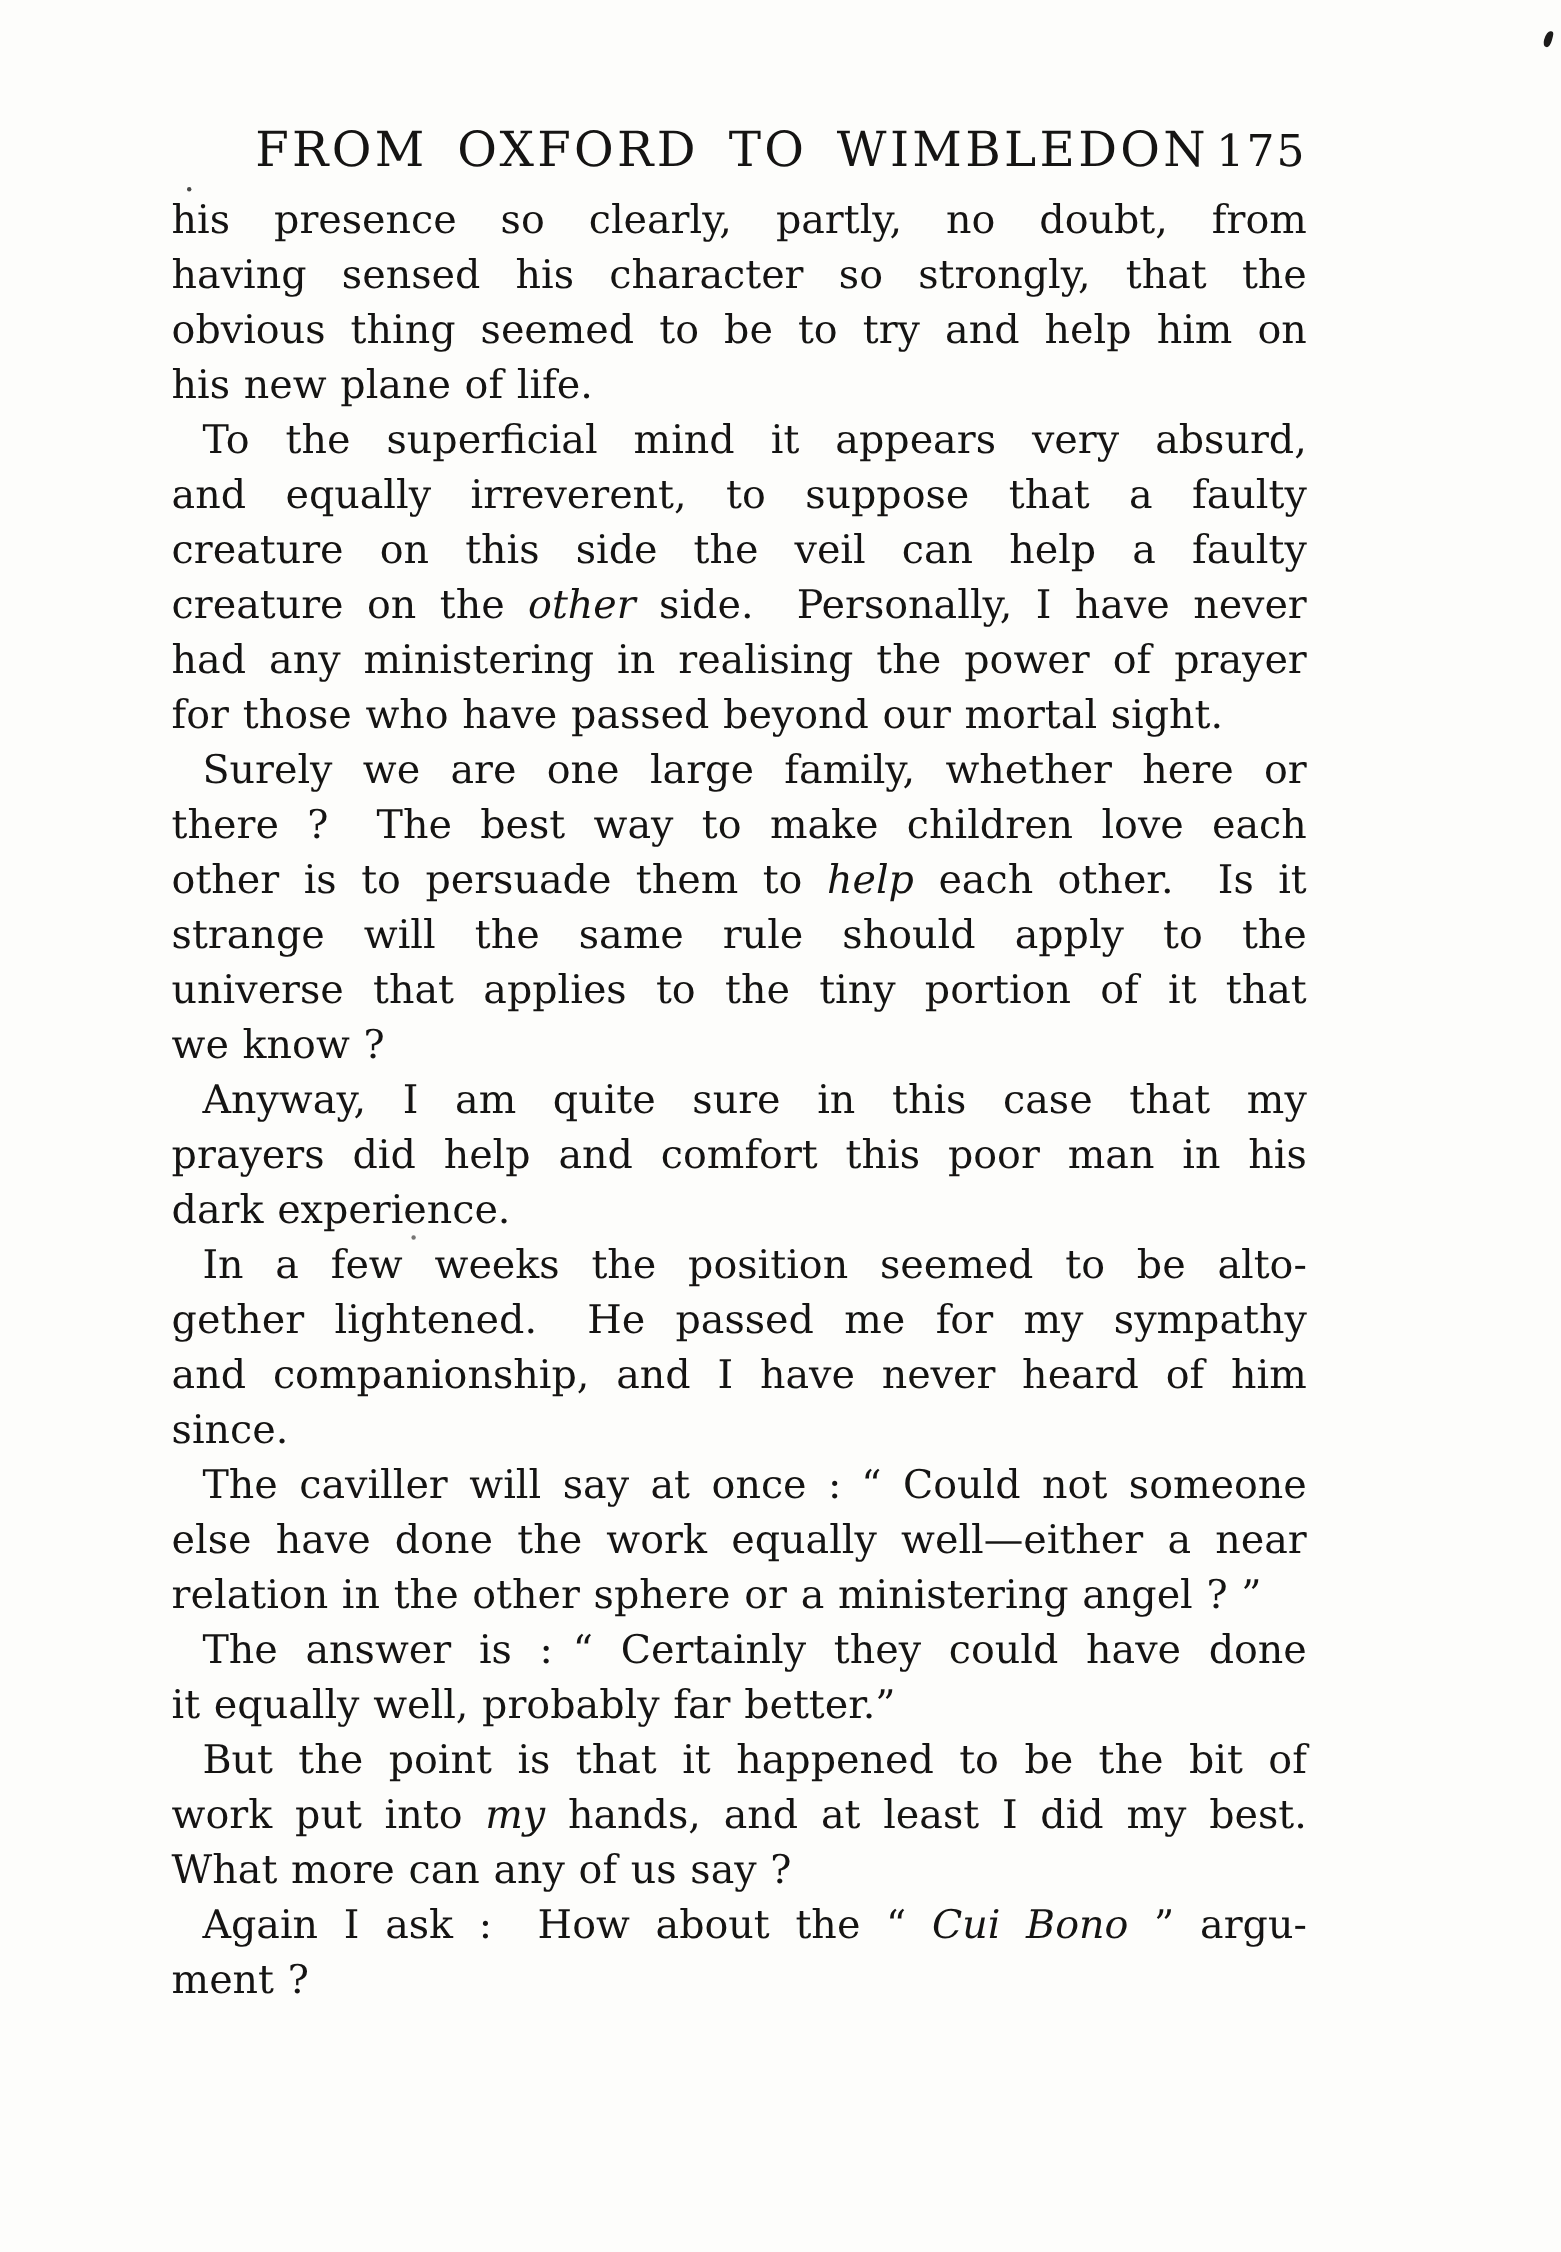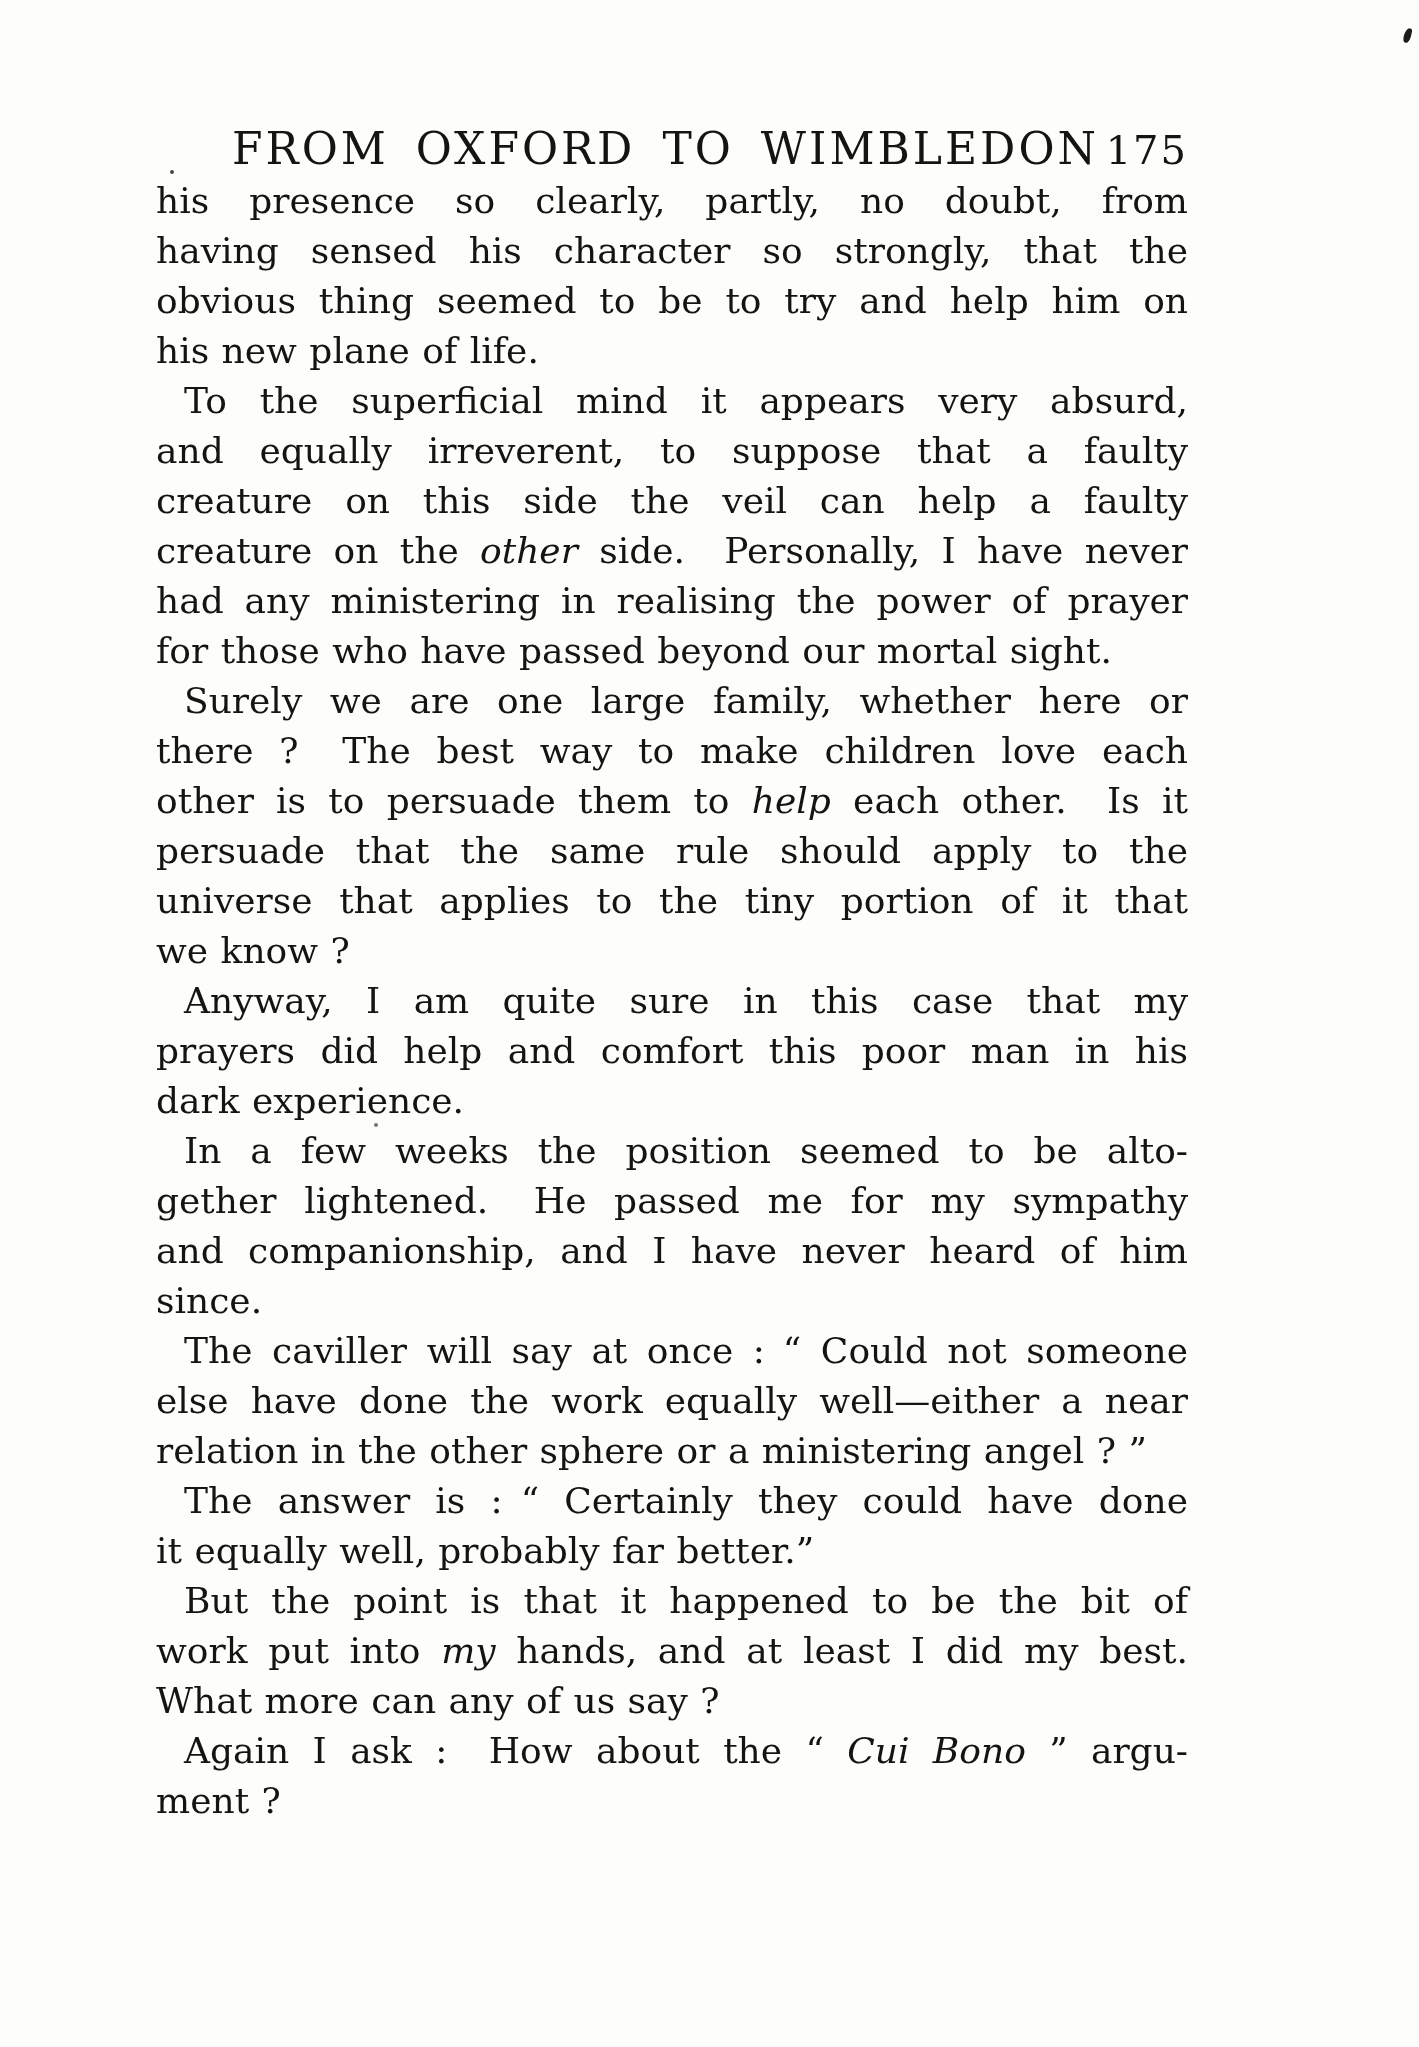--- a/index.html
+++ b/index.html
@@ -11,21 +11,21 @@
     position: relative;
     width: 1419px;
     height: 2047px;
     background: #fdfdfb;
     color: #151413;
     font-family: "DejaVu Serif", serif;
     overflow: hidden;
   }
   .header {
     position: absolute;
-    top: 112px;
+    top: 100px;
     left: 156px;
     width: 1032px;
     height: 62px;
   }
   .running-title {
     position: absolute;
     left: 76px;
     bottom: 0;
     font-size: 44px;
     letter-spacing: 3px;
@@ -108,21 +108,21 @@
       <div class="line last"><span>his new plane of life.</span></div>
       <div class="line indent"><span>To the superficial mind it appears very absurd,</span></div>
       <div class="line"><span>and equally irreverent, to suppose that a faulty</span></div>
       <div class="line"><span>creature on this side the veil can help a faulty</span></div>
       <div class="line"><span>creature on the </span><em>other</em><span> side.  Personally, I have never</span></div>
       <div class="line"><span>had any ministering in realising the power of prayer</span></div>
       <div class="line last"><span>for those who have passed beyond our mortal sight.</span></div>
       <div class="line indent"><span>Surely we are one large family, whether here or</span></div>
       <div class="line"><span>there ?  The best way to make children love each</span></div>
       <div class="line"><span>other is to persuade them to </span><em>help</em><span> each other.  Is it</span></div>
-      <div class="line"><span>persuade that the same rule should apply to the</span></div>
+      <div class="line"><span>strange will the same rule should apply to the</span></div>
       <div class="line"><span>universe that applies to the tiny portion of it that</span></div>
       <div class="line last"><span>we know ?</span></div>
       <div class="line indent"><span>Anyway, I am quite sure in this case that my</span></div>
       <div class="line"><span>prayers did help and comfort this poor man in his</span></div>
       <div class="line last"><span>dark experience.</span></div>
       <div class="line indent"><span>In a few weeks the position seemed to be alto-</span></div>
       <div class="line"><span>gether lightened.  He passed me for my sympathy</span></div>
       <div class="line"><span>and companionship, and I have never heard of him</span></div>
       <div class="line last"><span>since.</span></div>
       <div class="line indent"><span>The caviller will say at once : “ Could not someone</span></div>

